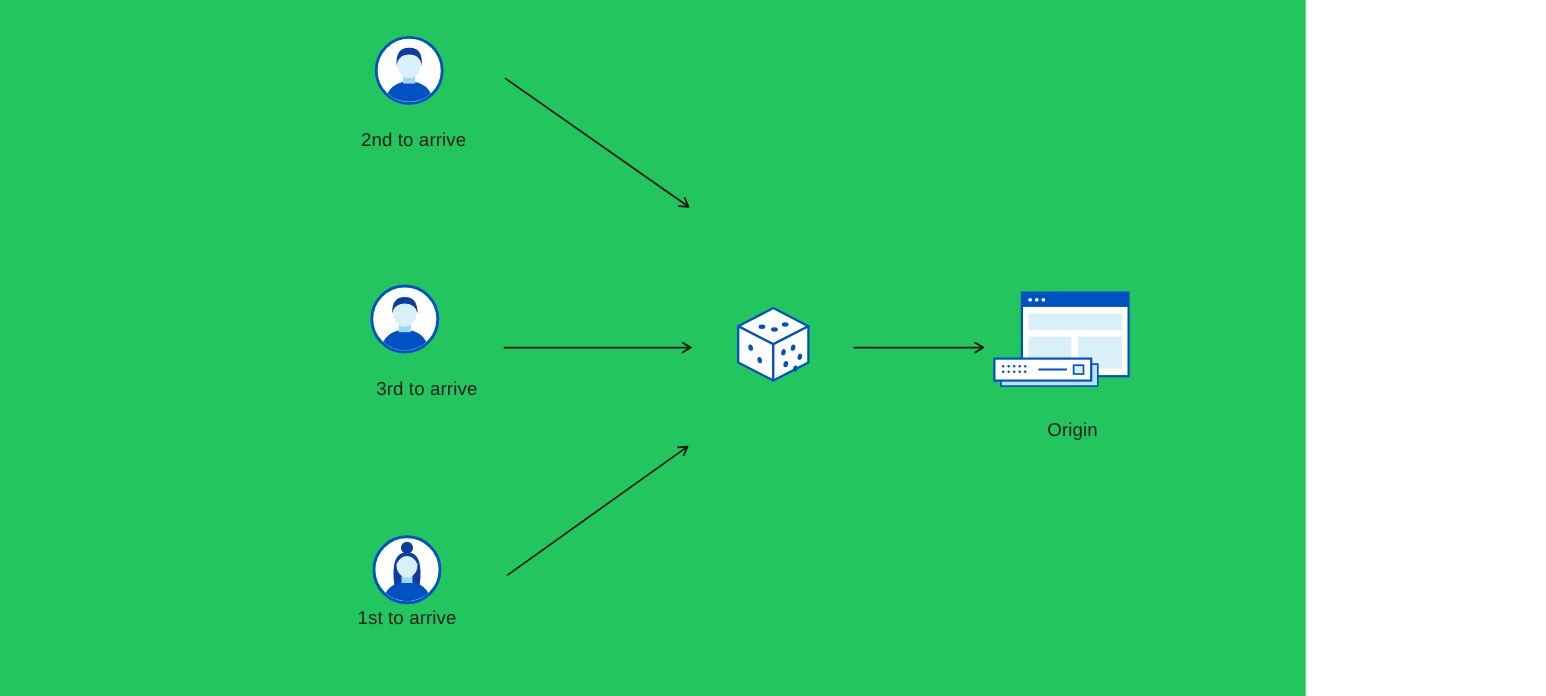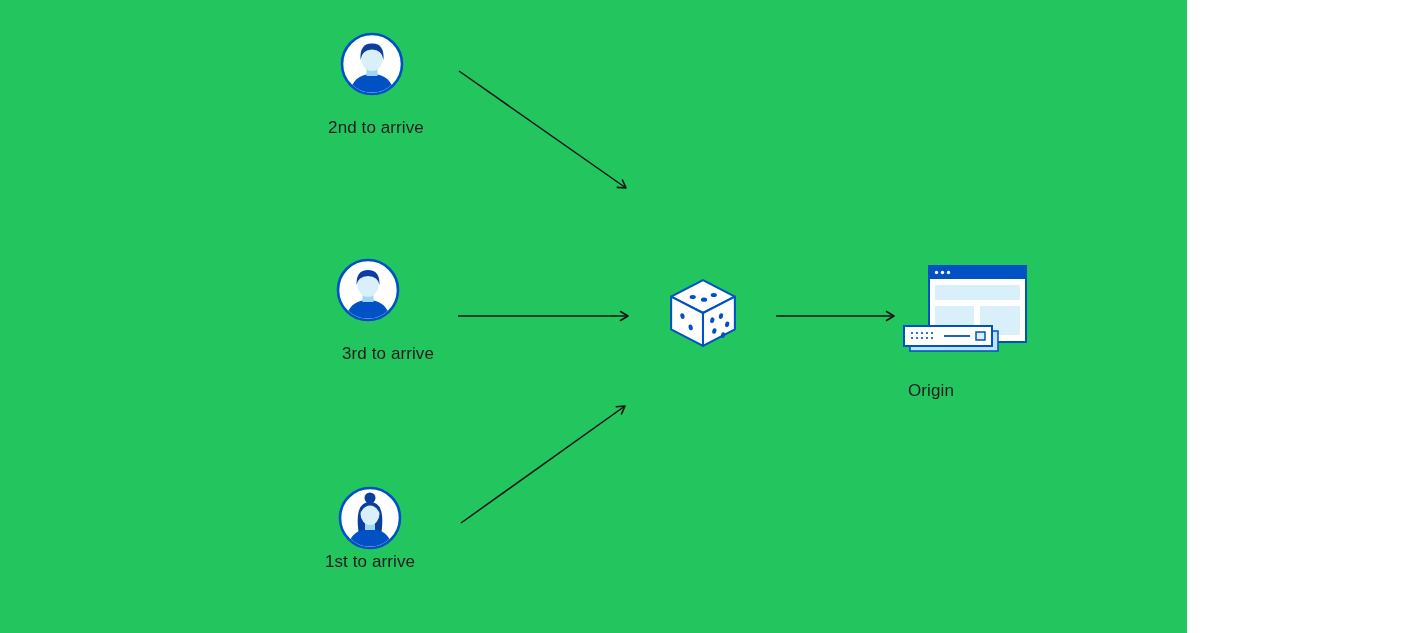--- a/index.html
+++ b/index.html
@@ -155,15 +155,15 @@
         <circle cx="12" cy="74" r="1.1"></circle>
           <circle cx="17" cy="74" r="1.1"></circle>
           <circle cx="22" cy="74" r="1.1"></circle>
         <circle cx="27" cy="74" r="1.1"></circle>
           <circle cx="32" cy="74" r="1.1"></circle>
       </g>
       <line x1="44" y1="72" x2="70" y2="72" stroke="#0051c3" stroke-width="1.8"></line>
       <rect x="76" y="68" width="9" height="8" fill="#d9effa" stroke="#0051c3" stroke-width="1.5"></rect>
     </svg>
   </div>
-  <div class="node-label" style="left:931px; top:380px;">Origin</div>
+  <div class="node-label" style="left:975px; top:380px;">Origin</div>
 
 </div>
 
 </body></html>

